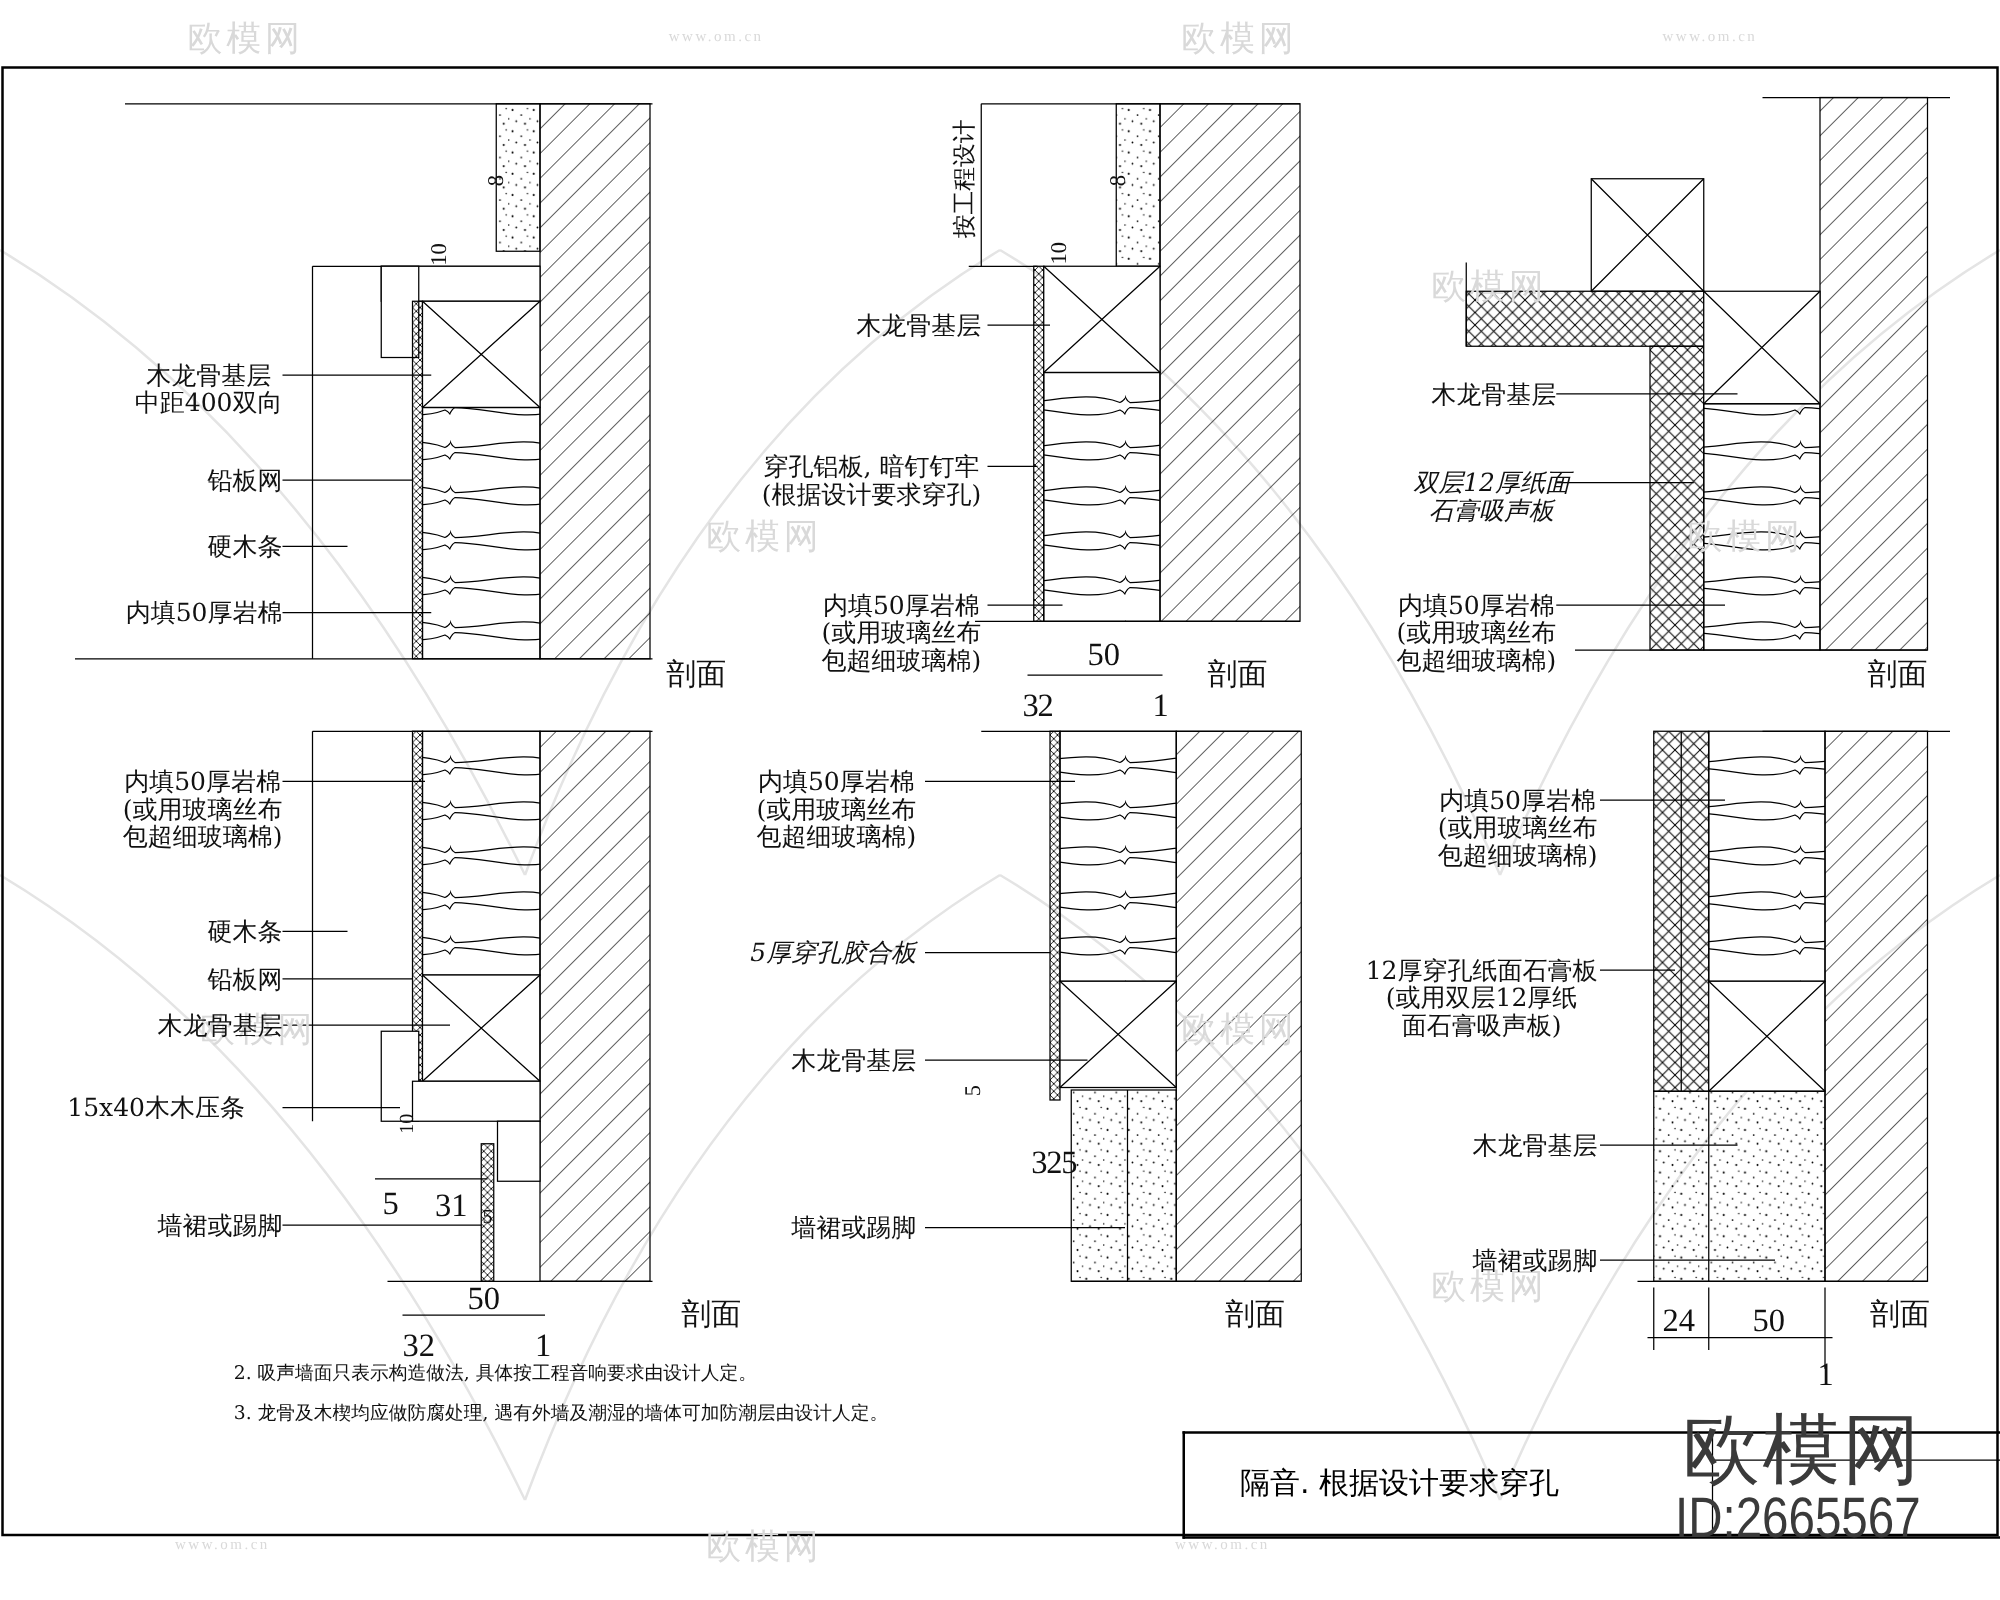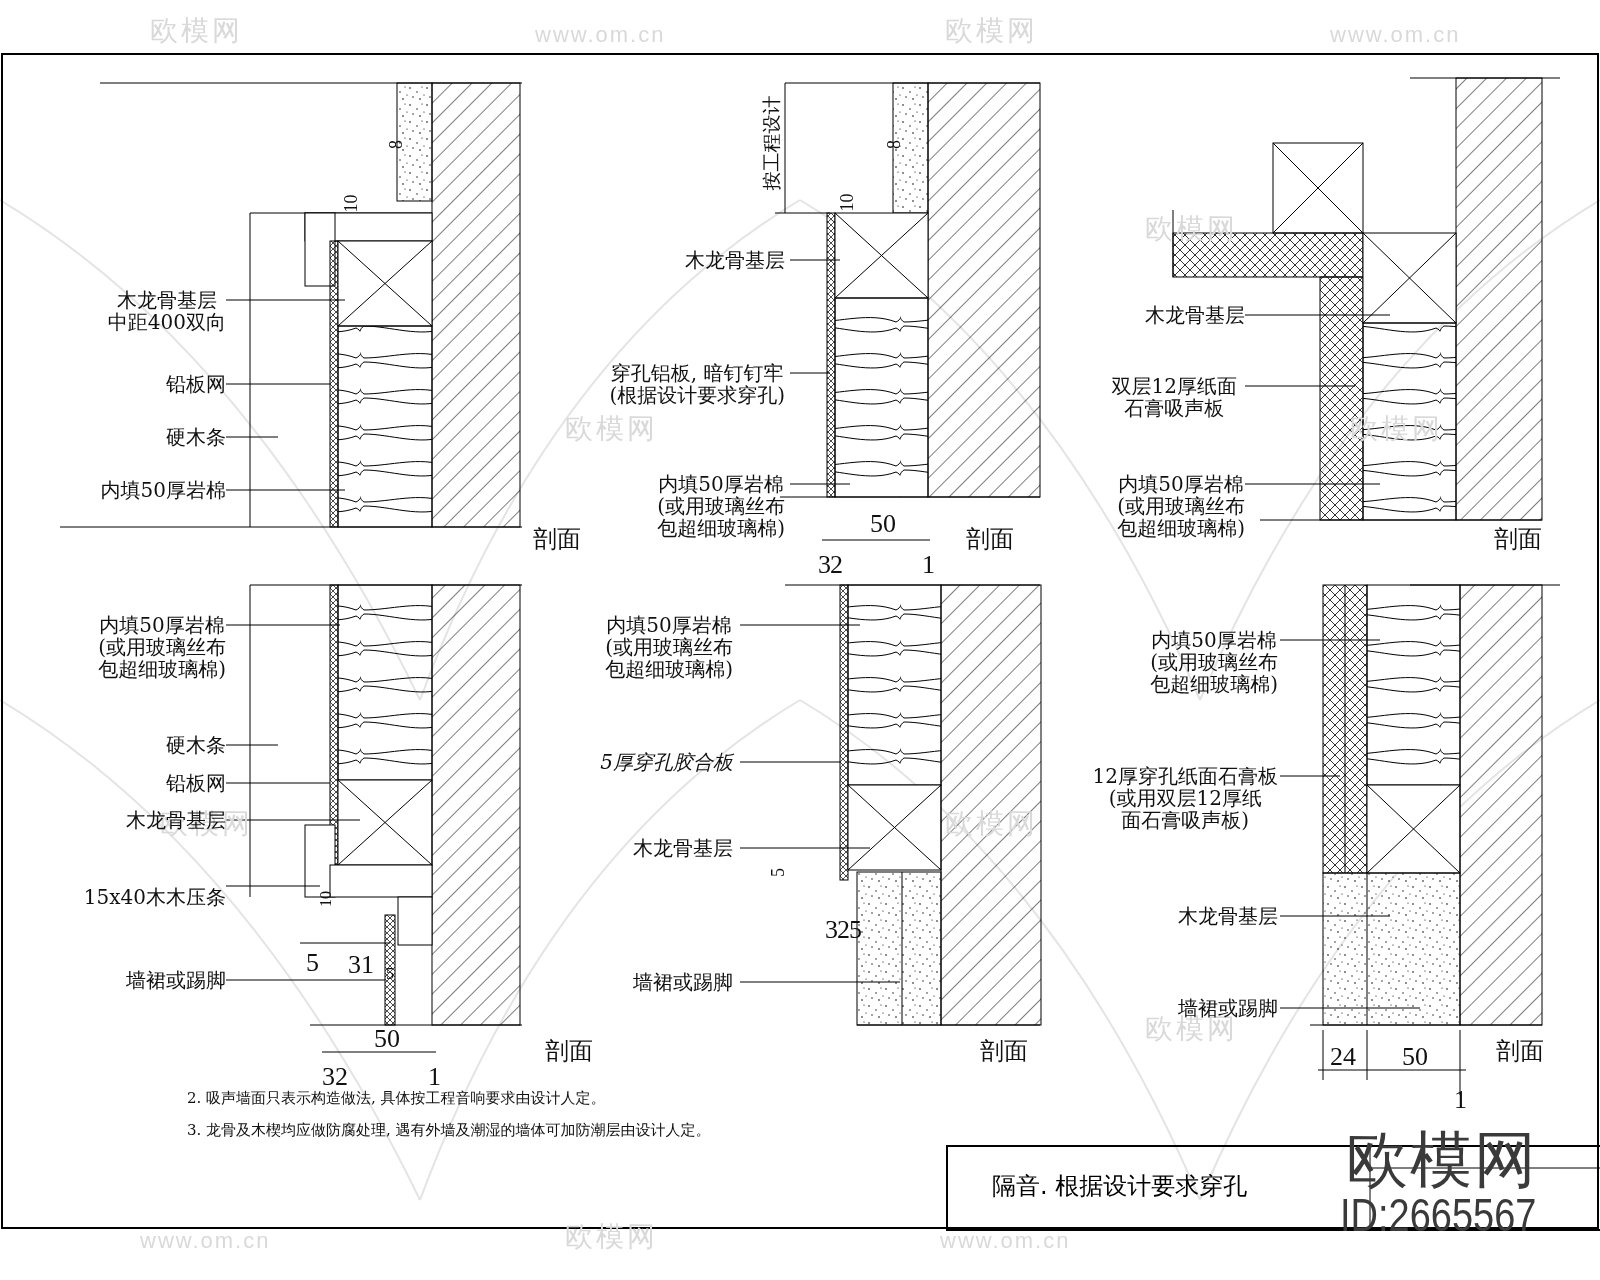--- a/index.html
+++ b/index.html
@@ -9,21 +9,21 @@
   .lbl span{display:block;}
   .dim{position:absolute;font-family:"Liberation Serif","DejaVu Serif",serif;font-size:26px;color:#111;white-space:nowrap;}
   .sec{position:absolute;font-family:"DejaVu Sans","Liberation Sans",sans-serif;font-size:24px;color:#111;}
   .notes{position:absolute;left:150px;top:1082px;font-family:"DejaVu Serif","Liberation Serif",serif;font-size:15px;color:#111;line-height:32px;}
   .notes div{white-space:nowrap;}
   .title-box{position:absolute;left:946px;top:1145px;width:654px;height:82px;border:2px solid #000;border-right:none;}
   .title-text{position:absolute;left:992px;top:1170px;font-family:"DejaVu Sans","Liberation Sans",sans-serif;font-size:24px;color:#000;}
   .wm-big{position:absolute;left:1346px;top:1118px;font-family:"DejaVu Sans","Liberation Sans",sans-serif;font-size:62px;color:#3a3a3a;letter-spacing:2px;}
   .wm-id{position:absolute;left:1340px;top:1190px;font-family:"Liberation Sans","DejaVu Sans",sans-serif;font-size:38px;color:#3a3a3a;transform:scaleY(1.2);transform-origin:top left;}
   .wm-faint{position:absolute;font-family:"DejaVu Sans","Liberation Sans",sans-serif;color:#d9d9d9;font-size:28px;letter-spacing:3px;}
-  .wm-url{position:absolute;font-family:Liberation Sans, sans-serif;color:#d9d9d9;font-size:22px;letter-spacing:2px;}
+  .wm-url{position:absolute;font-family:Liberation Serif, serif;color:#d9d9d9;font-size:12px;letter-spacing:2px;}
 </style>
 </head>
 <body>
 
 <svg id="canvas" width="1600" height="1280" viewBox="0 0 1600 1280" xmlns="http://www.w3.org/2000/svg">
   <defs>
     <pattern id="hatch" patternUnits="userSpaceOnUse" width="14" height="14" patternTransform="rotate(45)">
       <line x1="0" y1="0" x2="0" y2="14" stroke="#000" stroke-width="1"></line>
     </pattern>
     <pattern id="cross" patternUnits="userSpaceOnUse" width="10" height="10">
@@ -223,21 +223,21 @@
 </div>
 <div class="dim" style="left:870px;top:509px;">50</div>
 <div class="dim" style="left:818px;top:550px;">3</div>
 <div class="dim" style="left:830px;top:550px;">2</div>
 <div class="dim" style="left:922px;top:550px;">1</div>
 <div class="sec" style="left:966px;top:523px;">剖面</div>
 
 <div class="lbl" style="right:355px;top:304px;">
     <span>木龙骨基层</span>
   </div>
-<div class="lbl" style="right:363px;top:375px;">
+<div class="lbl" style="right:344px;top:375px;font-style:italic;">
   <span>双层12厚纸面</span>
     <span>石膏吸声板</span>
 </div>
 <div class="lbl" style="right:355px;top:473px;">
   <span>内填50厚岩棉</span>
     <span>(或用玻璃丝布</span>
     <span>包超细玻璃棉)</span>
 </div>
 <div class="sec" style="left:1494px;top:523px;">剖面</div>
 
@@ -248,21 +248,21 @@
 </div>
 <div class="lbl" style="right:1374px;top:734px;">
     <span>硬木条</span>
   </div>
 <div class="lbl" style="right:1374px;top:772px;">
     <span>铅板网</span>
   </div>
 <div class="lbl" style="right:1374px;top:809px;">
     <span>木龙骨基层</span>
   </div>
-<div class="lbl" style="right:1374px;top:875px;margin-top:11px;">
+<div class="lbl" style="right:1404px;top:875px;">
     <span>15x40木木压条</span>
   </div>
 <div class="lbl" style="right:1374px;top:969px;">
     <span>墙裙或踢脚</span>
   </div>
 <div class="dim" style="left:318px;top:890px;font-size:16px;transform:rotate(-90deg);">10</div>
 <div class="dim" style="left:306px;top:948px;">5</div>
 <div class="dim" style="left:348px;top:950px;">31</div>
 <div class="dim" style="left:386px;top:965px;font-size:16px;">5</div>
 <div class="dim" style="left:374px;top:1024px;">50</div>

